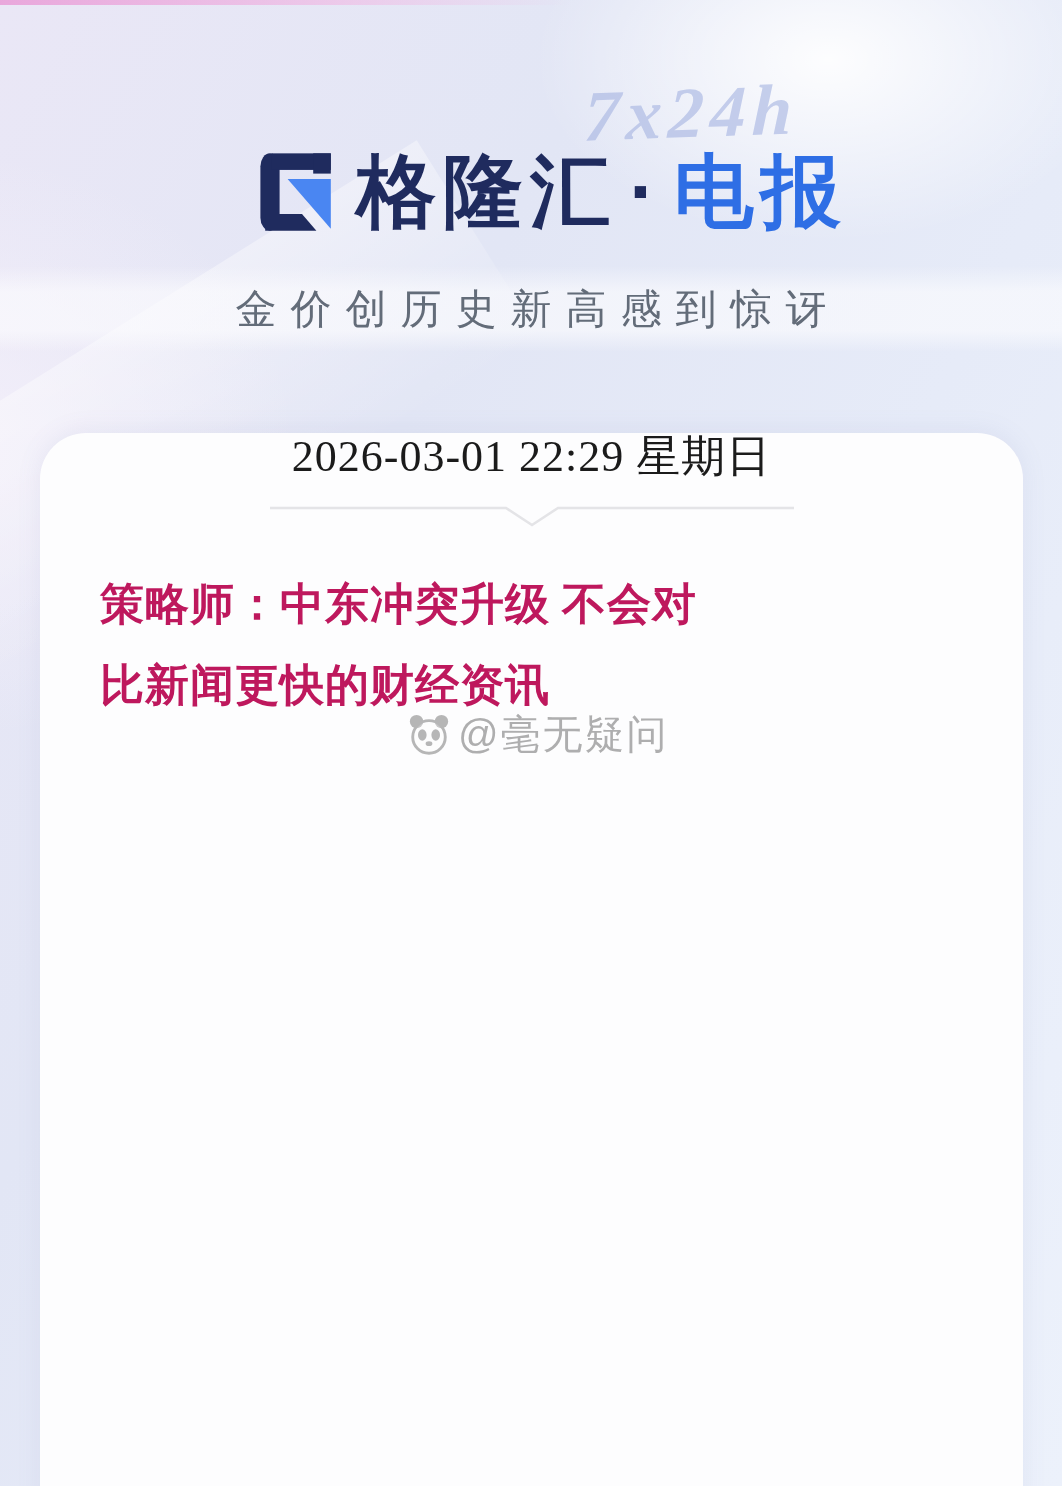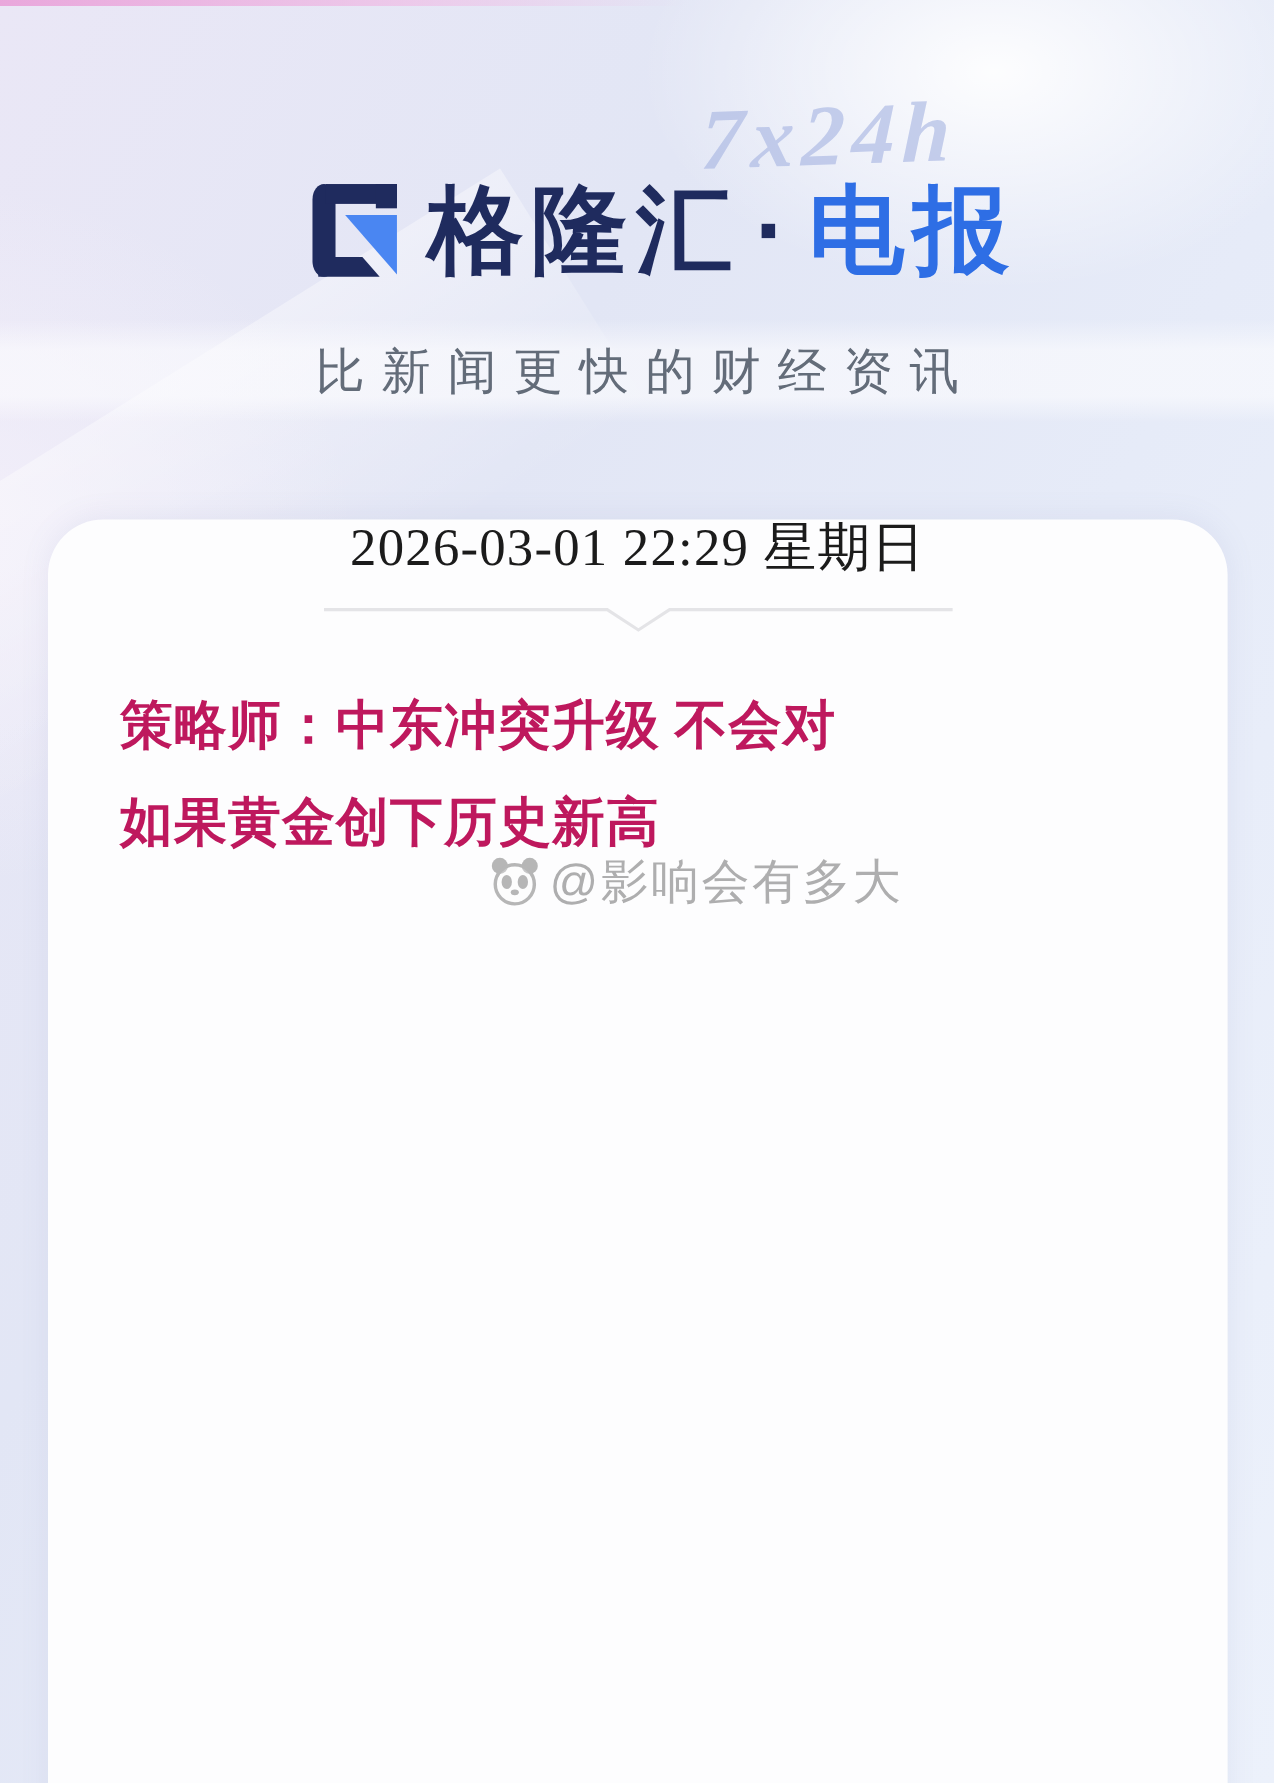--- a/index.html
+++ b/index.html
@@ -113,44 +113,44 @@
       <rect x="74" y="8" width="22" height="22" fill="#1f2b5e"></rect>
       <polygon points="14,74 60,74 78,92 14,92" fill="#1f2b5e"></polygon>
       <polygon points="42,36 96,36 96,90" fill="#4a86f2"></polygon>
     </svg>
     <span class="logo-brand">格隆汇</span>
     <span class="logo-dot">·</span>
     <span class="logo-product">电报</span>
   </div>
 
   <div class="tagline-band">
-    <span class="tagline">比新闻更快的财经资讯</span>
+    <span class="tagline">金价创历史新高感到惊讶</span>
   </div>
 
   <div class="card">
 
     <div class="date">2026-03-01 22:29 星期日</div>
 
     <svg class="divider" width="524" height="24" viewBox="0 0 524 24" aria-hidden="true">
       <polyline points="0,3 236,3 262,20 288,3 524,3" fill="none" stroke="#e4e4e7" stroke-width="2.6"></polyline>
     </svg>
 
     <div class="headline">
       <div>策略师：中东冲突升级 不会对</div>
-      <div>如果黄金创下历史新高</div>
+      <div>比新闻更快的财经资讯</div>
     </div>
 
 
     <div class="user-watermark">
       <svg class="panda" viewBox="0 0 48 48" aria-hidden="true">
         <circle cx="11" cy="10" r="7" fill="#7d7d7d"></circle>
         <circle cx="37" cy="10" r="7" fill="#7d7d7d"></circle>
         <circle cx="24" cy="26" r="17" fill="rgba(250,250,250,0.25)" stroke="#7d7d7d" stroke-width="3"></circle>
         <ellipse cx="17" cy="24" rx="4.5" ry="6" fill="#7d7d7d"></ellipse>
         <ellipse cx="31" cy="24" rx="4.5" ry="6" fill="#7d7d7d"></ellipse>
         <ellipse cx="24" cy="33" rx="3.5" ry="2.5" fill="#7d7d7d"></ellipse>
       </svg>
-      <span class="user-watermark-text">@影响会有多大</span>
+      <span class="user-watermark-text">@毫无疑问</span>
     </div>
 
   </div>
 
 </div>
 
 </body></html>

